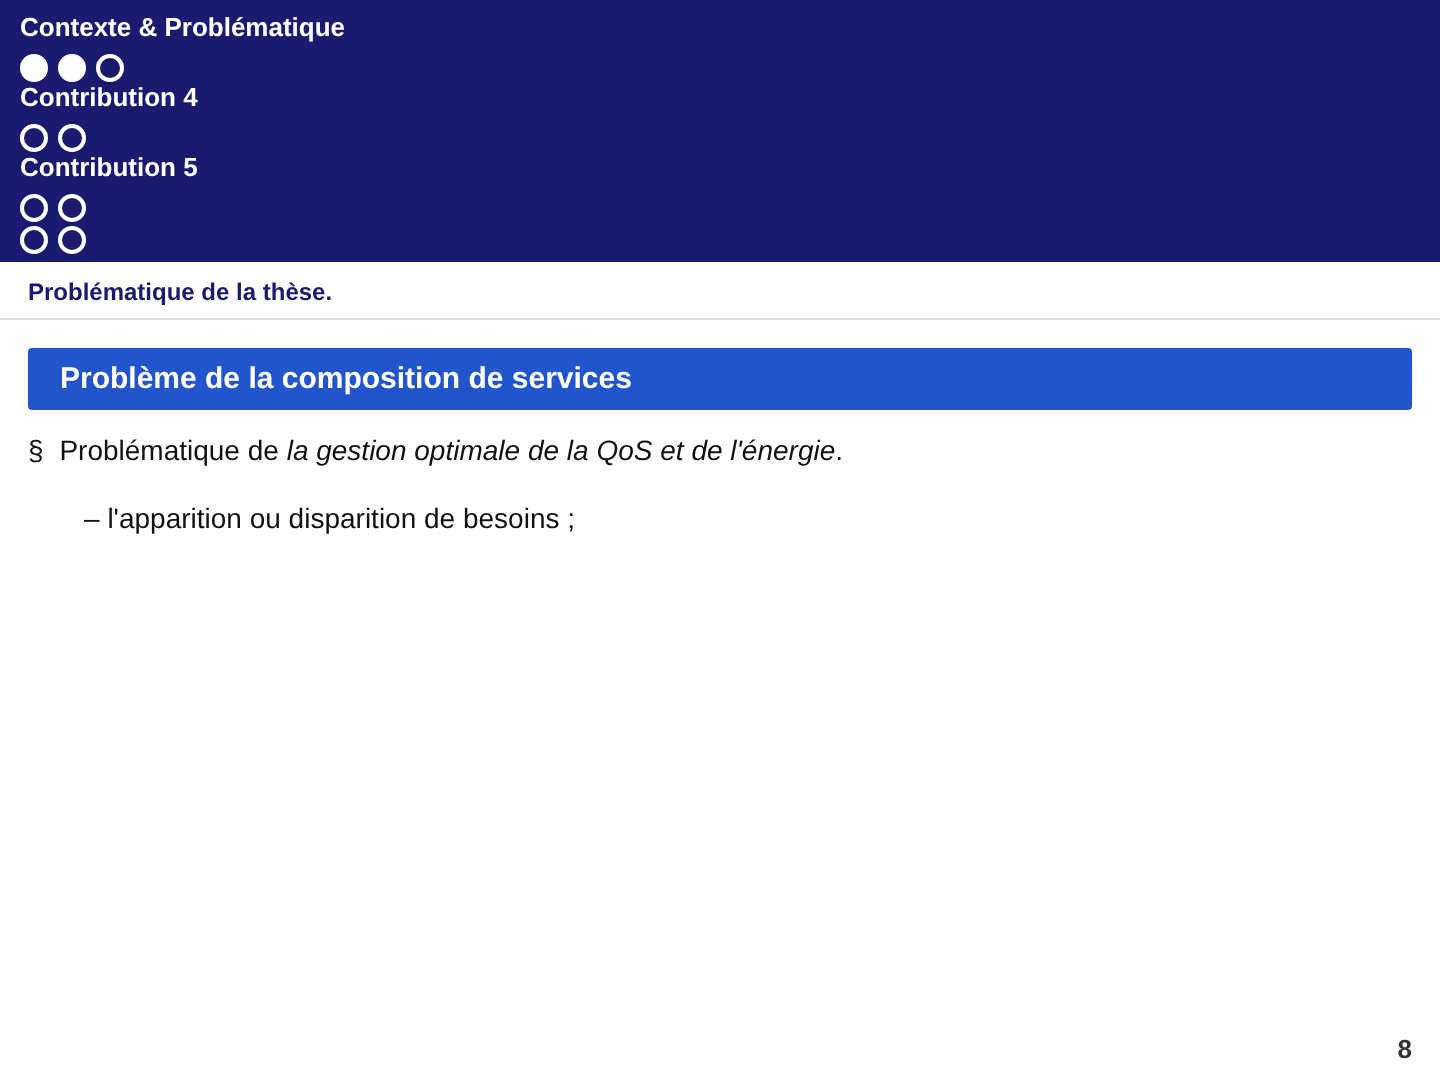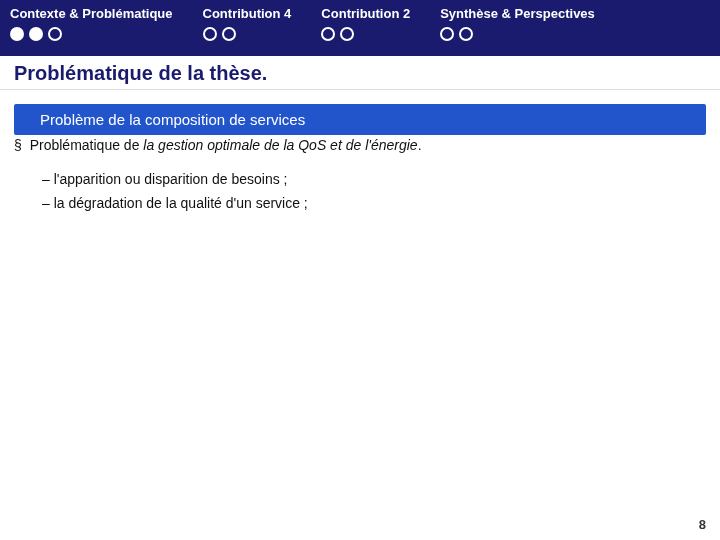--- a/index.html
+++ b/index.html
@@ -12,20 +12,21 @@
     }
 
     
     #top-bar {
       background: #1a1a6e;
       color: #fff;
       display: flex;
       align-items: flex-start;
       padding: 6px 10px 4px 10px;
       min-height: 56px;
+      flex-direction: column;
     }
 
     .nav-section {
       display: flex;
       flex-direction: column;
       align-items: flex-start;
       margin-right: 30px;
     }
 
     .nav-section-title {
@@ -58,38 +59,39 @@
     }
 
     
     #subtitle-bar {
       background: #fff;
       padding: 6px 14px 4px 14px;
       border-bottom: 1px solid #ddd;
     }
 
     #subtitle-bar .subtitle-text {
-      font-size: 20px;
+      font-size: 12px;
       font-weight: bold;
       color: #1a1a6e;
     }
 
     
     #main-content {
       padding: 14px 14px 10px 14px;
       background: #fff;
     }
 
     
     .section-header {
       background: #2255cc;
       color: #fff;
       font-size: 15px;
-      font-weight: normal;
-      padding: 7px 26px;
+      font-weight: bold;
+      padding: 7px 16px;
+      margin-bottom: 10px;
       border-radius: 2px;
     }
 
     
     .content-body {
       font-size: 14px;
       color: #111;
       line-height: 1.55;
     }
 
@@ -147,29 +149,28 @@
 
   <div class="nav-section">
     <span class="nav-section-title">Contribution 4</span>
     <div class="nav-dots">
       <span class="dot empty"></span>
       <span class="dot empty"></span>
     </div>
   </div>
 
   <div class="nav-section">
-    <span class="nav-section-title">Contribution 2</span>
-    <div class="nav-dots">
-      <span class="dot empty"></span>
-      <span class="dot empty"></span>
-    </div>
-  </div>
-
-  <div class="nav-section">
-    <span class="nav-section-title">Synthèse &amp; Perspectives</span>
+    <span class="nav-section-title">Contribution 5</span>
+    <div class="nav-dots">
+      <span class="dot empty"></span>
+      <span class="dot empty"></span>
+    </div>
+  </div>
+
+  <div class="nav-section">
     <div class="nav-dots">
       <span class="dot empty"></span>
       <span class="dot empty"></span>
     </div>
   </div>
 </div>
 
 <div id="subtitle-bar">
   <span class="subtitle-text">Problématique de la thèse.</span>
 </div>
@@ -181,20 +182,19 @@
   <div class="content-body">
 
     <p class="para">
       <span class="bullet">§</span>
       <span> Problématique de </span><span class="italic-bold">la gestion optimale de la Qo<em>S</em> et de l'énergie</span><span>.</span>
     </p>
 
 
     <div class="indented-list">
       <div class="list-item">l'apparition ou disparition de besoins ;</div>
-      <div class="list-item">la dégradation de la qualité d'un service ;</div>
     </div>
 
 
   </div>
 </div>
 
 <div id="page-number">8</div>
 
 </body></html>

